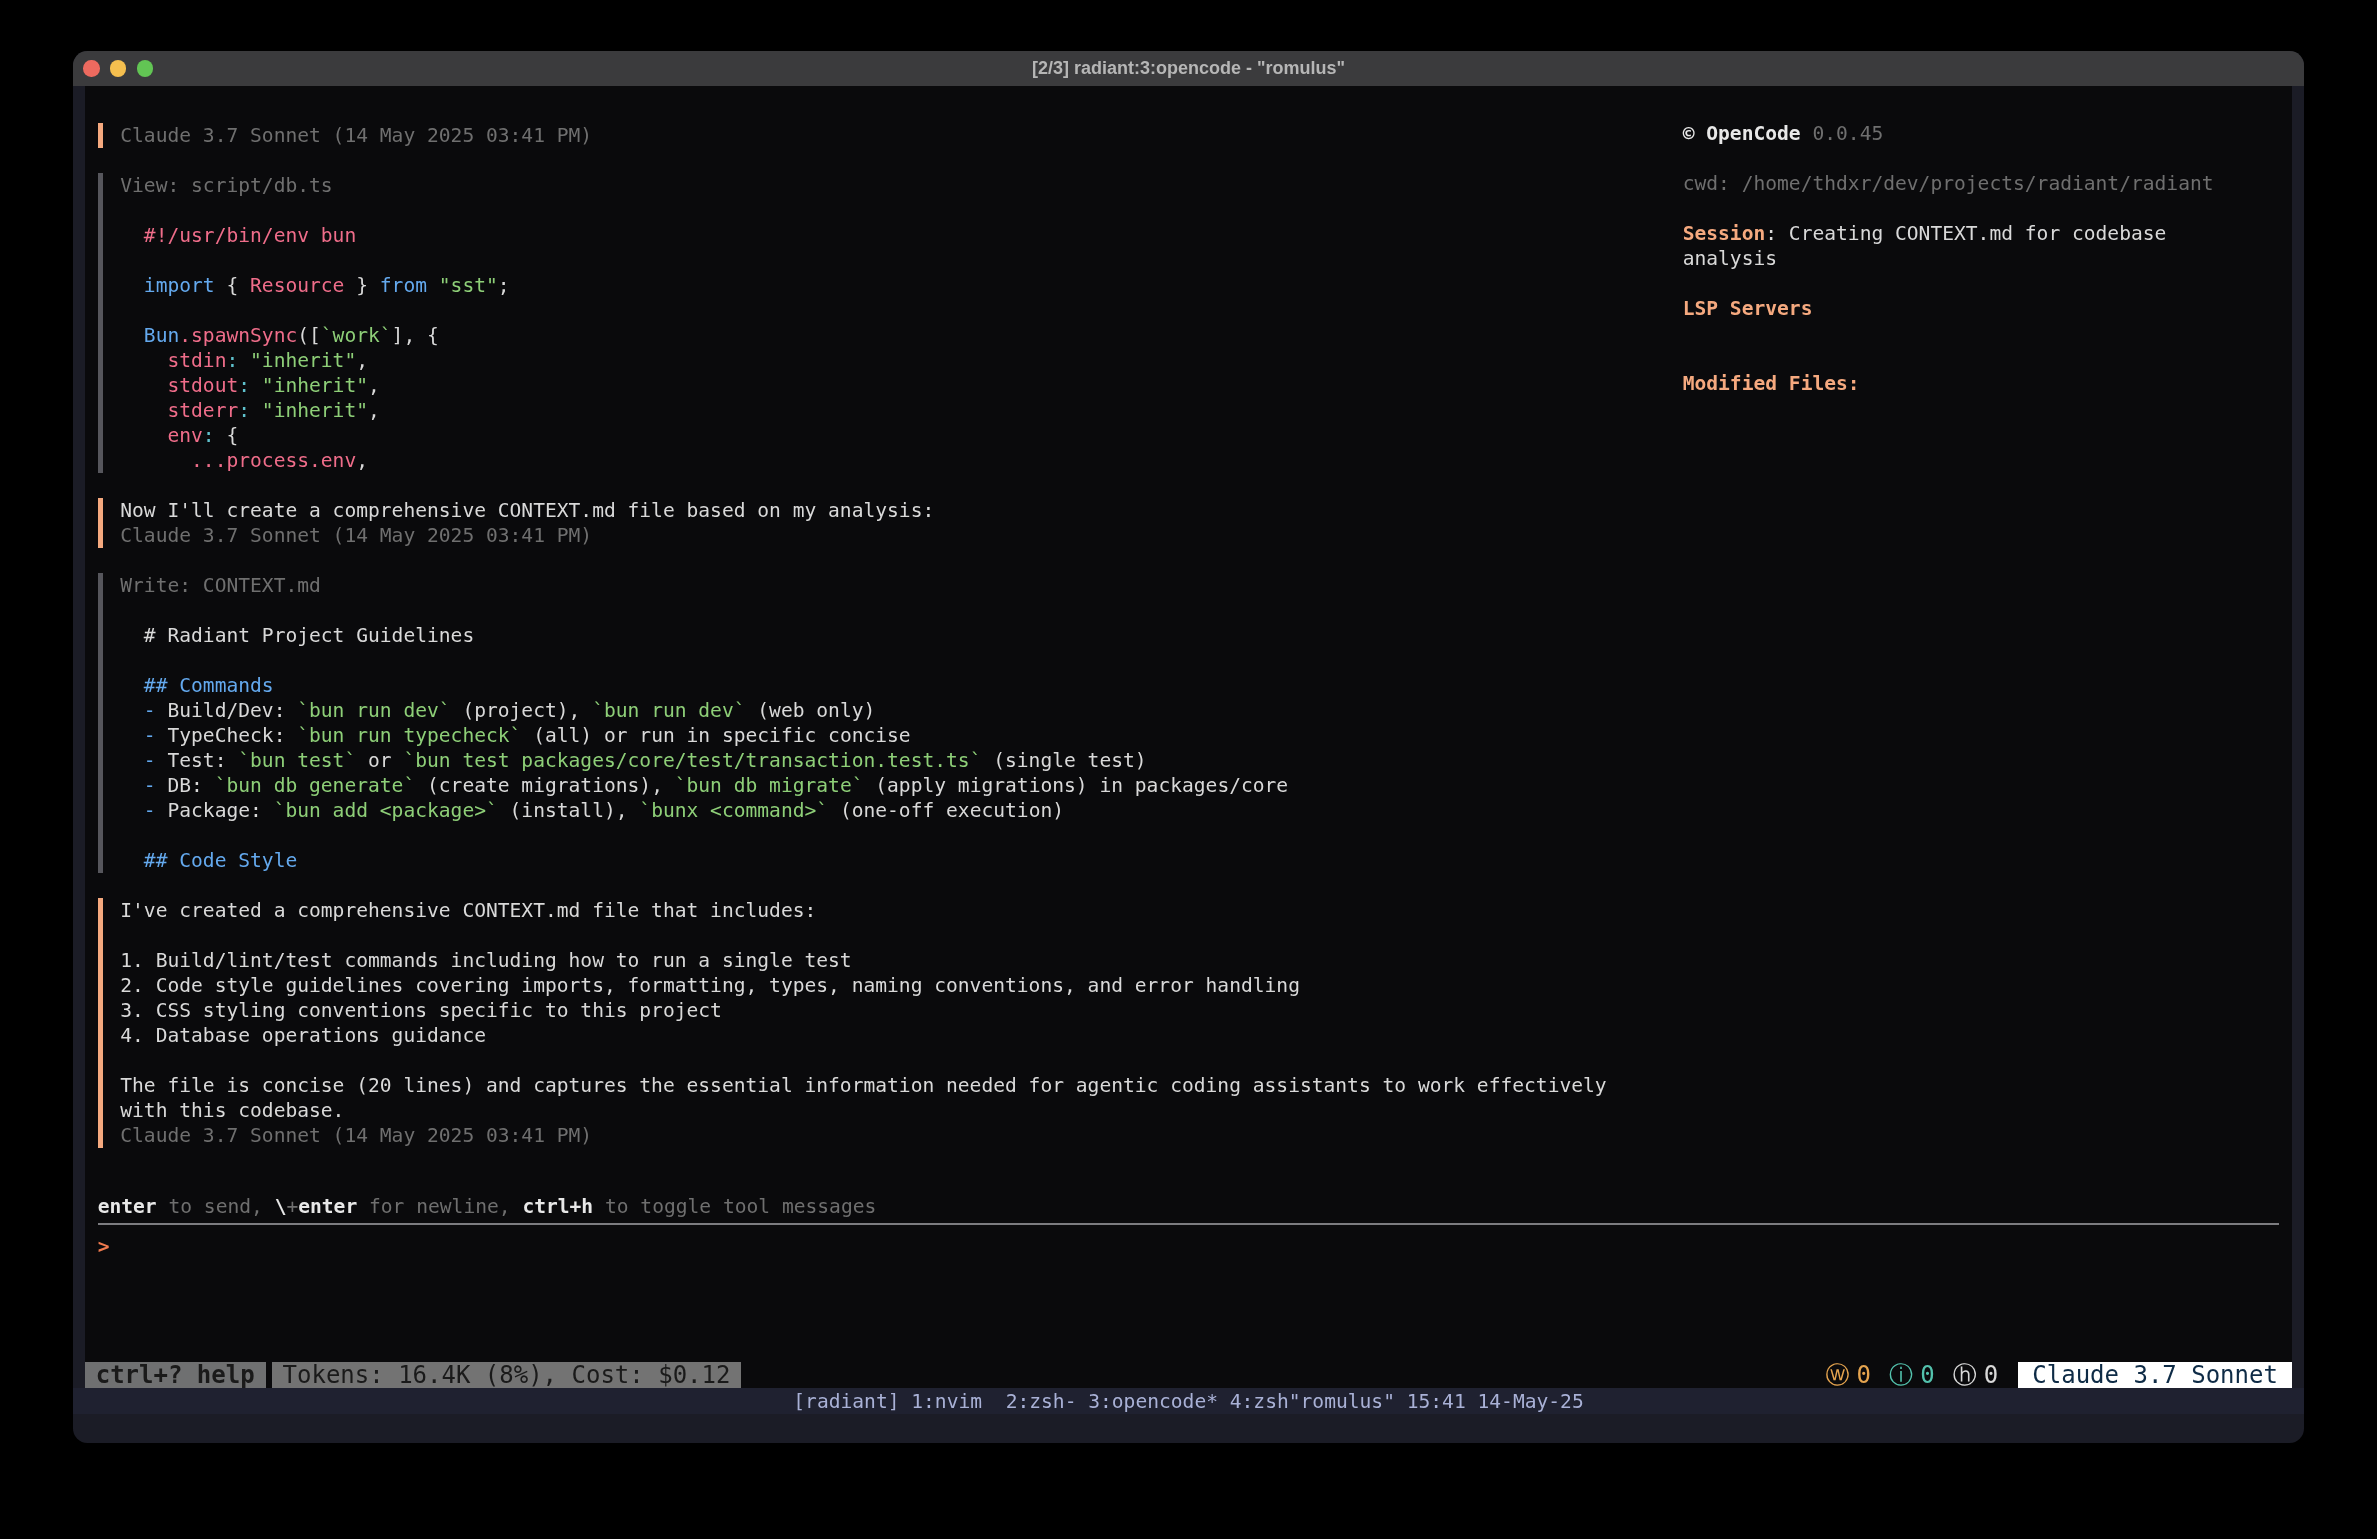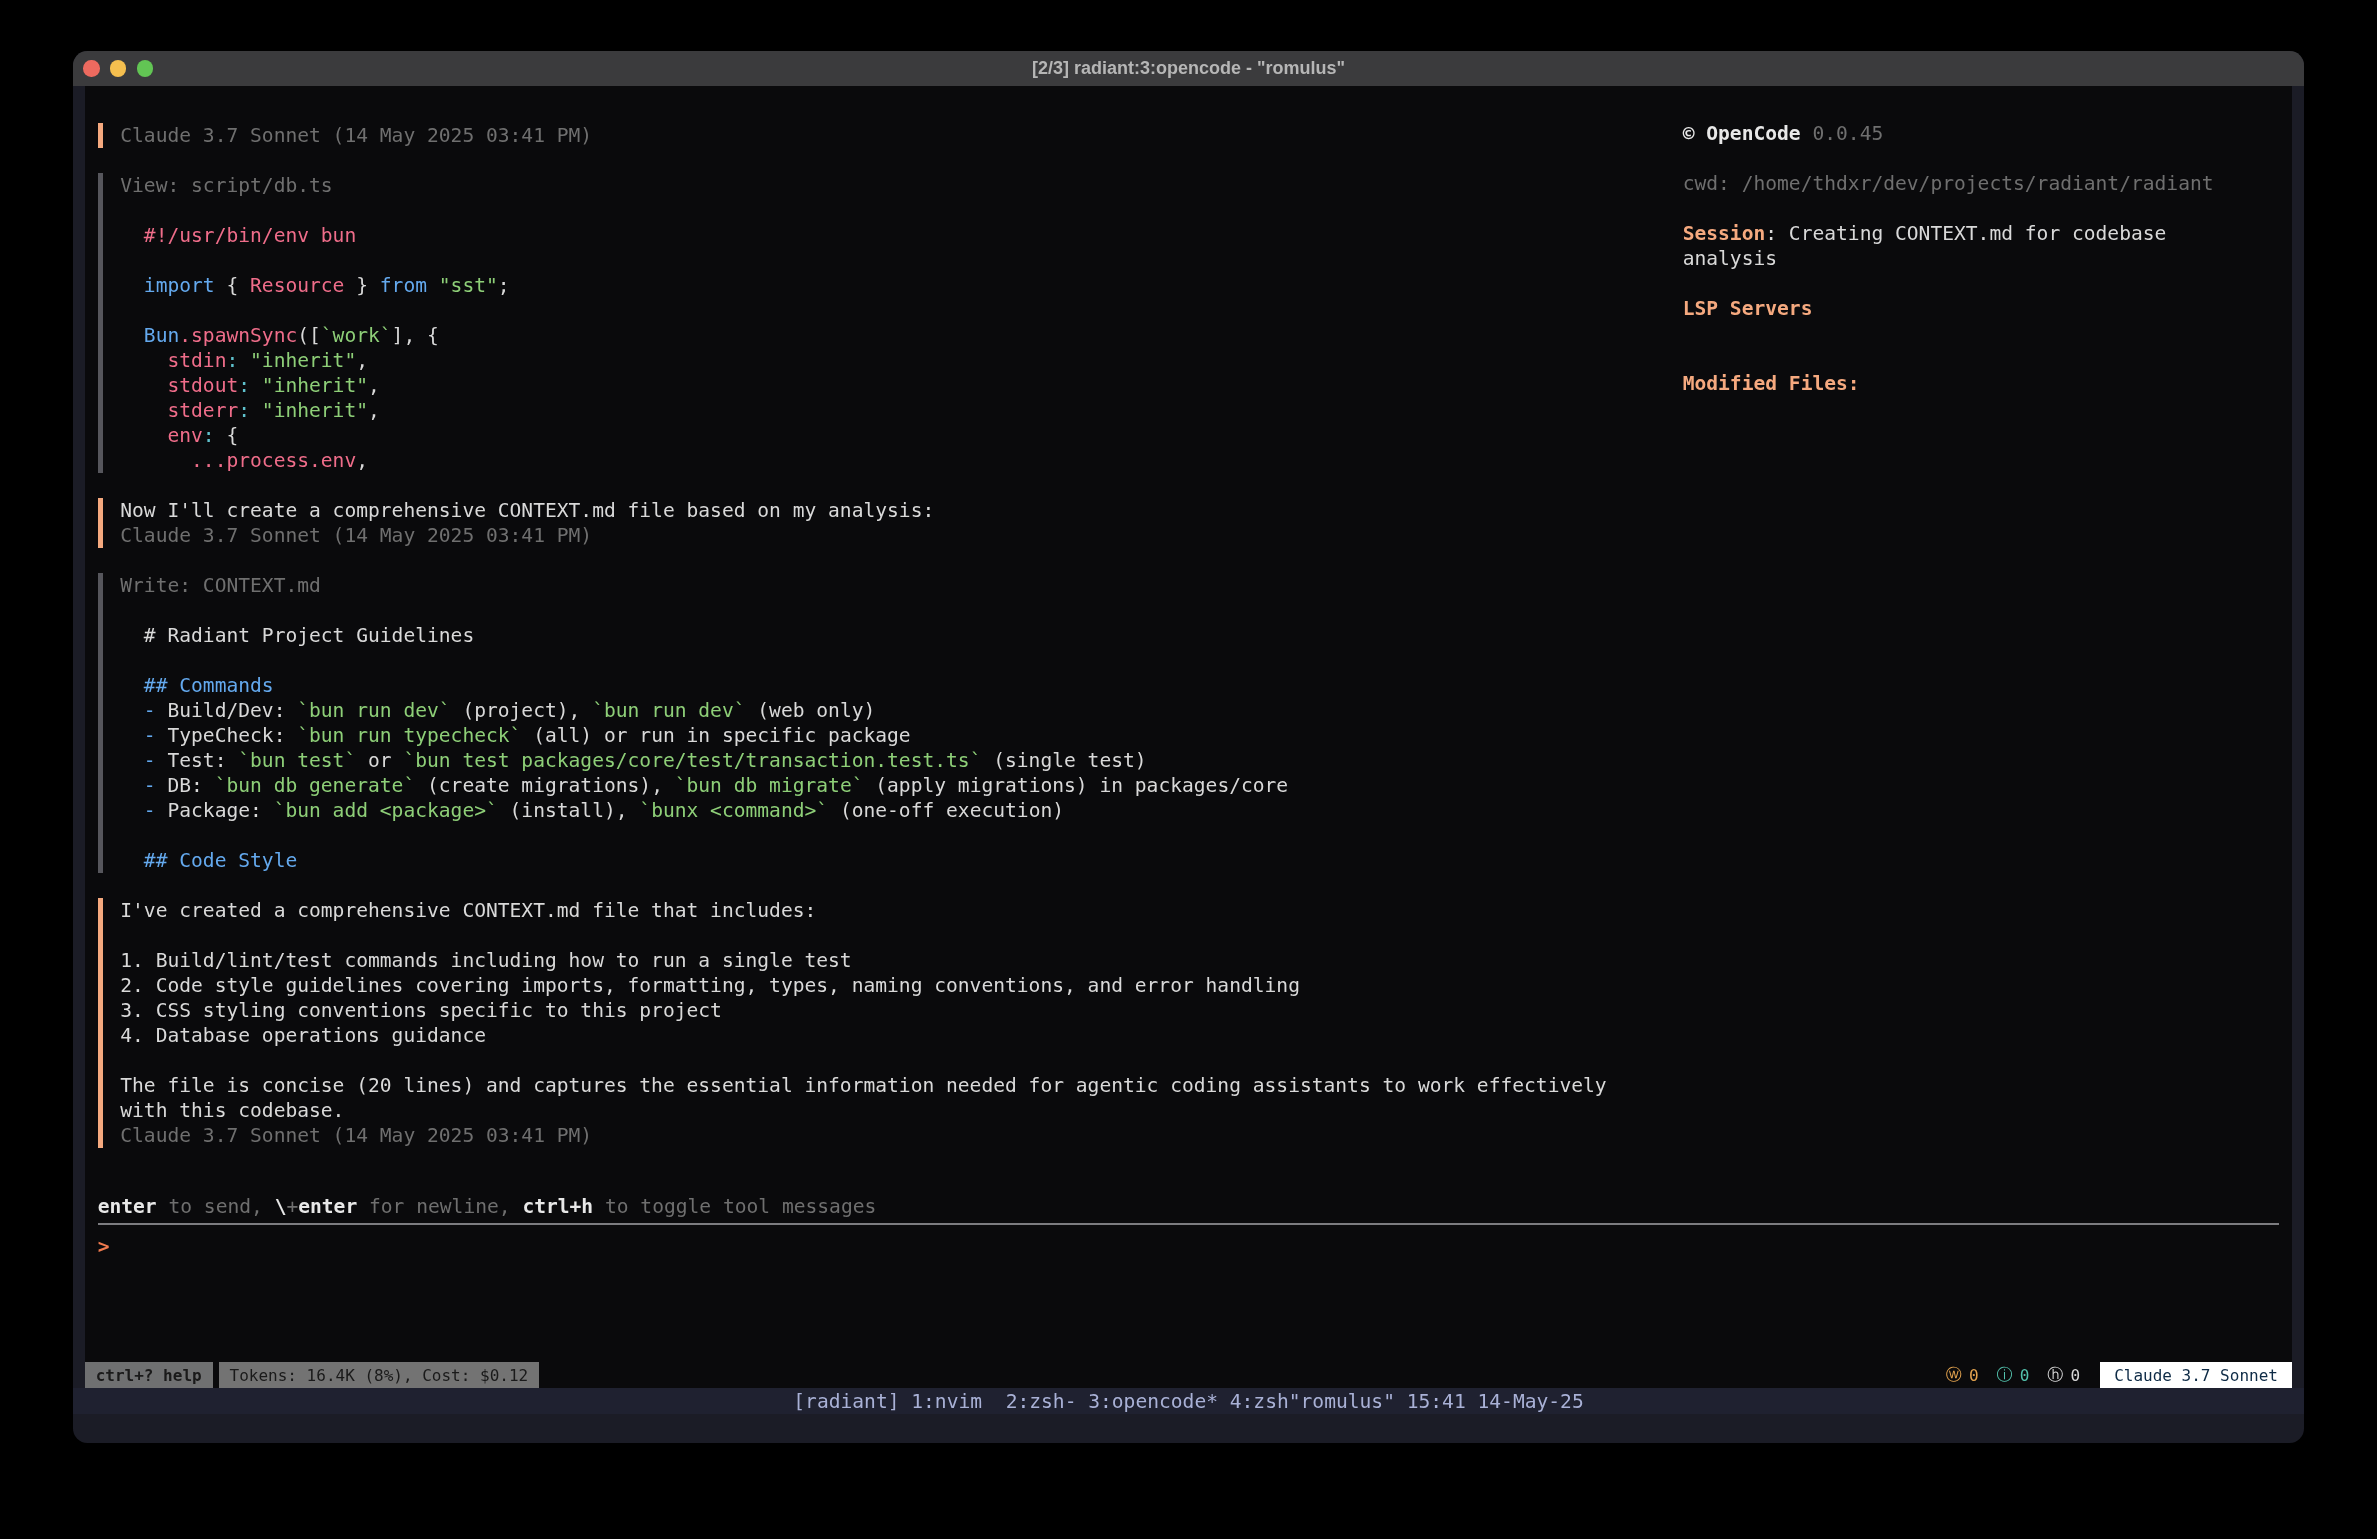--- a/index.html
+++ b/index.html
@@ -34,21 +34,21 @@
   .tk-green{color:#8ecf78;}
   .tk-cyan{color:#5fc1cd;}
   .tk-orangeb{color:#f5a97f;font-weight:700;}
   .tk-prompt{color:#f07a4e;font-weight:700;}
   .sidebar{position:absolute;left:1598px;top:35px;width:613px;}
   .editor{position:absolute;left:13px;right:13px;top:1108px;}
   .divider{height:2px;background:#7c7c80;margin-top:3.9px;}
   .promptline{margin-top:9px;}
   .statusbar{
     position:absolute;left:0;right:0;bottom:0;height:26px;
-    display:flex;align-items:stretch;font-size:16px;
+    display:flex;align-items:stretch;font-size:24px;
   }
   .chip{display:flex;align-items:center;white-space:pre;}
   .chip.help{background:#6f7071;color:#1a1a1a;font-weight:700;padding:0 11px;margin-right:5.9px;}
   .chip.tokens{background:#737373;color:#1a1a1a;padding:0 11px;text-align:right;}
   .sb-spacer{flex:1;}
   .diags{display:flex;align-items:center;margin-right:19.6px;}
   .diag{display:flex;align-items:center;margin-left:18px;gap:7.2px;}
   .diag.warn{color:#e5a44f;}
   .diag.info{color:#53c2ad;}
   .diag.hint{color:#d9d9d9;}
@@ -97,21 +97,21 @@
           <div class="tline"><span class="tk-white">Now I'll create a comprehensive CONTEXT.md file based on my analysis:</span></div>
           <div class="tline"><span class="tk-gray">Claude 3.7 Sonnet (14 May 2025 03:41 PM)</span></div>
         </div>
         <div class="block accent-gray">
           <div class="tline"><span class="tk-gray">Write: CONTEXT.md</span></div>
           <div class="tline">&nbsp;</div>
           <div class="tline"><span class="tk-white">  # Radiant Project Guidelines</span></div>
           <div class="tline">&nbsp;</div>
           <div class="tline"><span class="tk-blue">  ## Commands</span></div>
           <div class="tline"><span class="tk-blue">  - </span><span class="tk-white">Build/Dev: </span><span class="tk-green">`bun run dev`</span><span class="tk-white"> (project), </span><span class="tk-green">`bun run dev`</span><span class="tk-white"> (web only)</span></div>
-          <div class="tline"><span class="tk-blue">  - </span><span class="tk-white">TypeCheck: </span><span class="tk-green">`bun run typecheck`</span><span class="tk-white"> (all) or run in specific package</span></div>
+          <div class="tline"><span class="tk-blue">  - </span><span class="tk-white">TypeCheck: </span><span class="tk-green">`bun run typecheck`</span><span class="tk-white"> (all) or run in specific concise</span></div>
           <div class="tline"><span class="tk-blue">  - </span><span class="tk-white">Test: </span><span class="tk-green">`bun test`</span><span class="tk-white"> or </span><span class="tk-green">`bun test packages/core/test/transaction.test.ts`</span><span class="tk-white"> (single test)</span></div>
           <div class="tline"><span class="tk-blue">  - </span><span class="tk-white">DB: </span><span class="tk-green">`bun db generate`</span><span class="tk-white"> (create migrations), </span><span class="tk-green">`bun db migrate`</span><span class="tk-white"> (apply migrations) in packages/core</span></div>
           <div class="tline"><span class="tk-blue">  - </span><span class="tk-white">Package: </span><span class="tk-green">`bun add &lt;package&gt;`</span><span class="tk-white"> (install), </span><span class="tk-green">`bunx &lt;command&gt;`</span><span class="tk-white"> (one-off execution)</span></div>
           <div class="tline">&nbsp;</div>
           <div class="tline"><span class="tk-blue">  ## Code Style</span></div>
         </div>
         <div class="block accent-orange">
           <div class="tline"><span class="tk-white">I've created a comprehensive CONTEXT.md file that includes:</span></div>
           <div class="tline">&nbsp;</div>
           <div class="tline"><span class="tk-white">1. Build/lint/test commands including how to run a single test</span></div>

